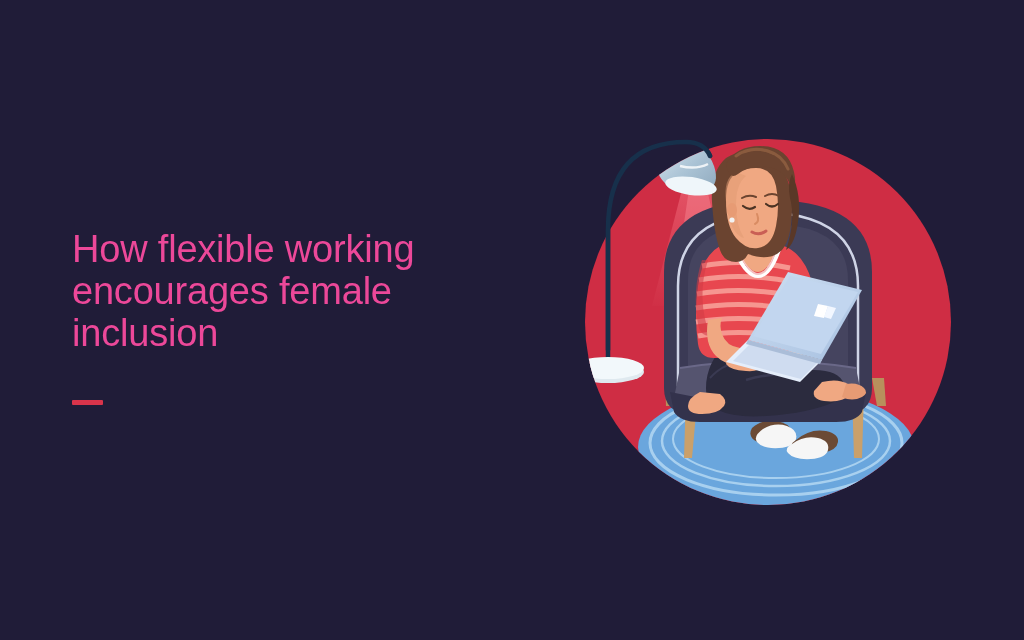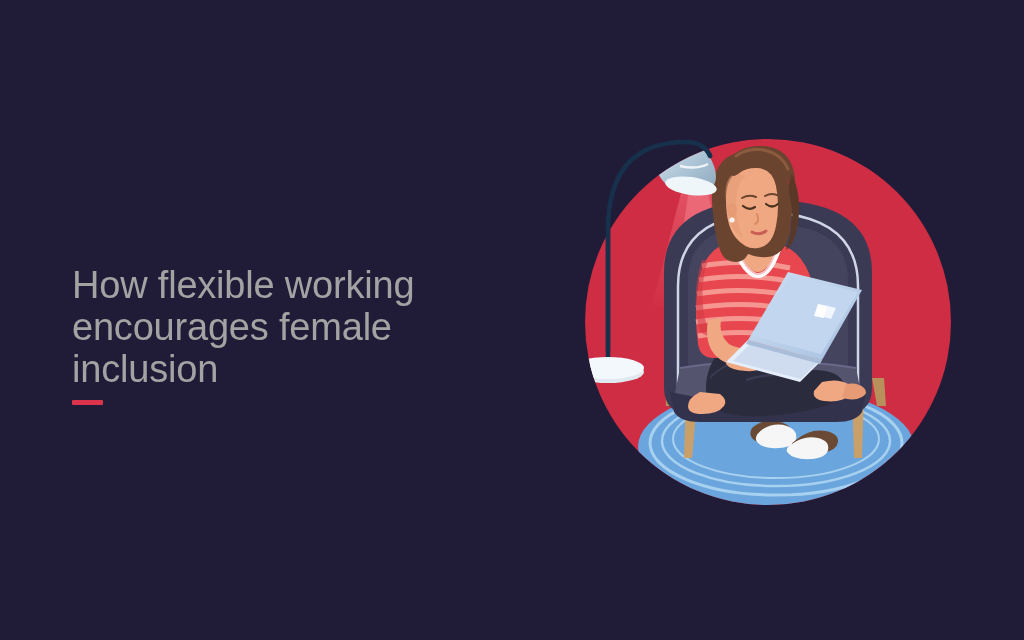--- a/index.html
+++ b/index.html
@@ -54,21 +54,21 @@
     width: 100%;
     height: 100%;
   }
 </style>
 </head>
 <body>
 
 <div id="slide" style="background: rgb(32, 28, 56);">
 
   <div id="text-block">
-    <h1 id="headline" style="color: #a3a3a3; margin-top: 36px;">How flexible working
+    <h1 id="headline" style="color: #ec4899;">How flexible working
 encourages female
 inclusion</h1>
   </div>
 
   <div id="accent-rule" style="background: rgb(217, 52, 75);"></div>
 
   <div id="illustration">
     <svg viewBox="0 0 420 420" xmlns="http://www.w3.org/2000/svg">
       <defs>
         <clipPath id="circleClip">

